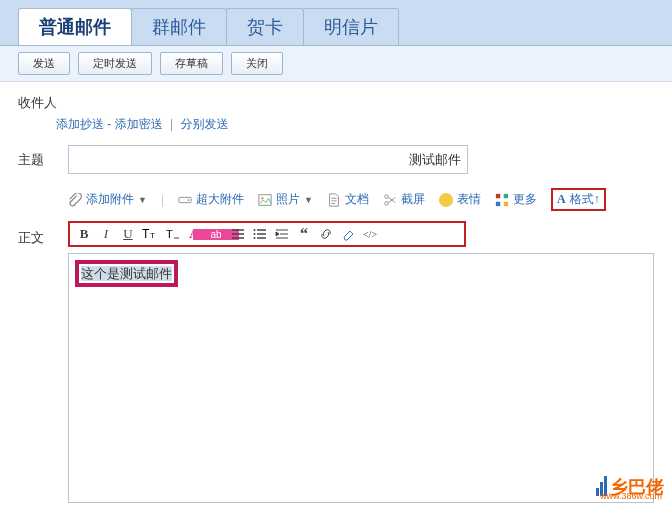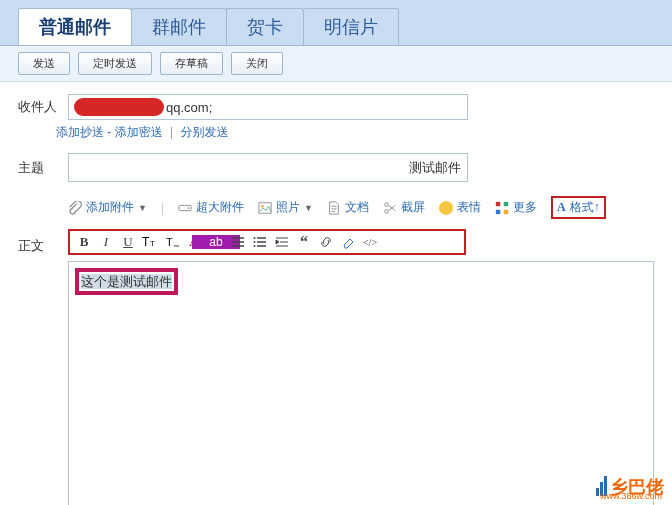--- a/index.html
+++ b/index.html
@@ -51,24 +51,20 @@
 <div class="action-bar">
   <button class="btn">发送</button>
   <button class="btn">定时发送</button>
   <button class="btn">存草稿</button>
   <button class="btn">关闭</button>
 </div>
 
 <div class="form-area">
   <div class="row">
     <div class="label">收件人</div>
-    <div class="recipient-box">
-      <span class="pill"></span>
-      <span class="recipient-text">qq.com;</span>
-    </div>
   </div>
   <div class="links">
     <span>添加抄送</span><span> - </span><span>添加密送</span>
     <span class="sep">|</span>
     <span>分别发送</span>
   </div>
 
   <div class="row">
     <div class="label">主题</div>
     <input class="subject-input" value="测试邮件" style="">
@@ -146,21 +142,21 @@
     <div class="ed-btn">
         <svg width="16" height="16">
           <text x="2" y="12" font-size="11" font-family="serif">T</text>
           <path d="M10 12h5" stroke="#444"></path>
         </svg>
       </div>
     <div class="ed-btn">
         <span style="color:#c02020;font-weight:bold;font-family:serif">A</span>
       </div>
     <div class="ed-btn">
-        <span style="background:#a21caf;color:#fff;padding:0 17px;font-size:12px">ab</span>
+        <span style="background:#ec4899;color:#fff;padding:0 17px;font-size:10px">ab</span>
       </div>
     <div class="ed-btn">
         <svg width="14" height="14">
           <path d="M1 3h12M1 7h12M1 11h12" stroke="#444" stroke-width="1.5"></path>
         </svg>
       </div>
     <div class="ed-btn">
         <svg width="14" height="14">
           <path d="M4 3h9M4 7h9M4 11h9" stroke="#444" stroke-width="1.5"></path>
           <circle cx="1.5" cy="3" r="1" fill="#444"></circle>

